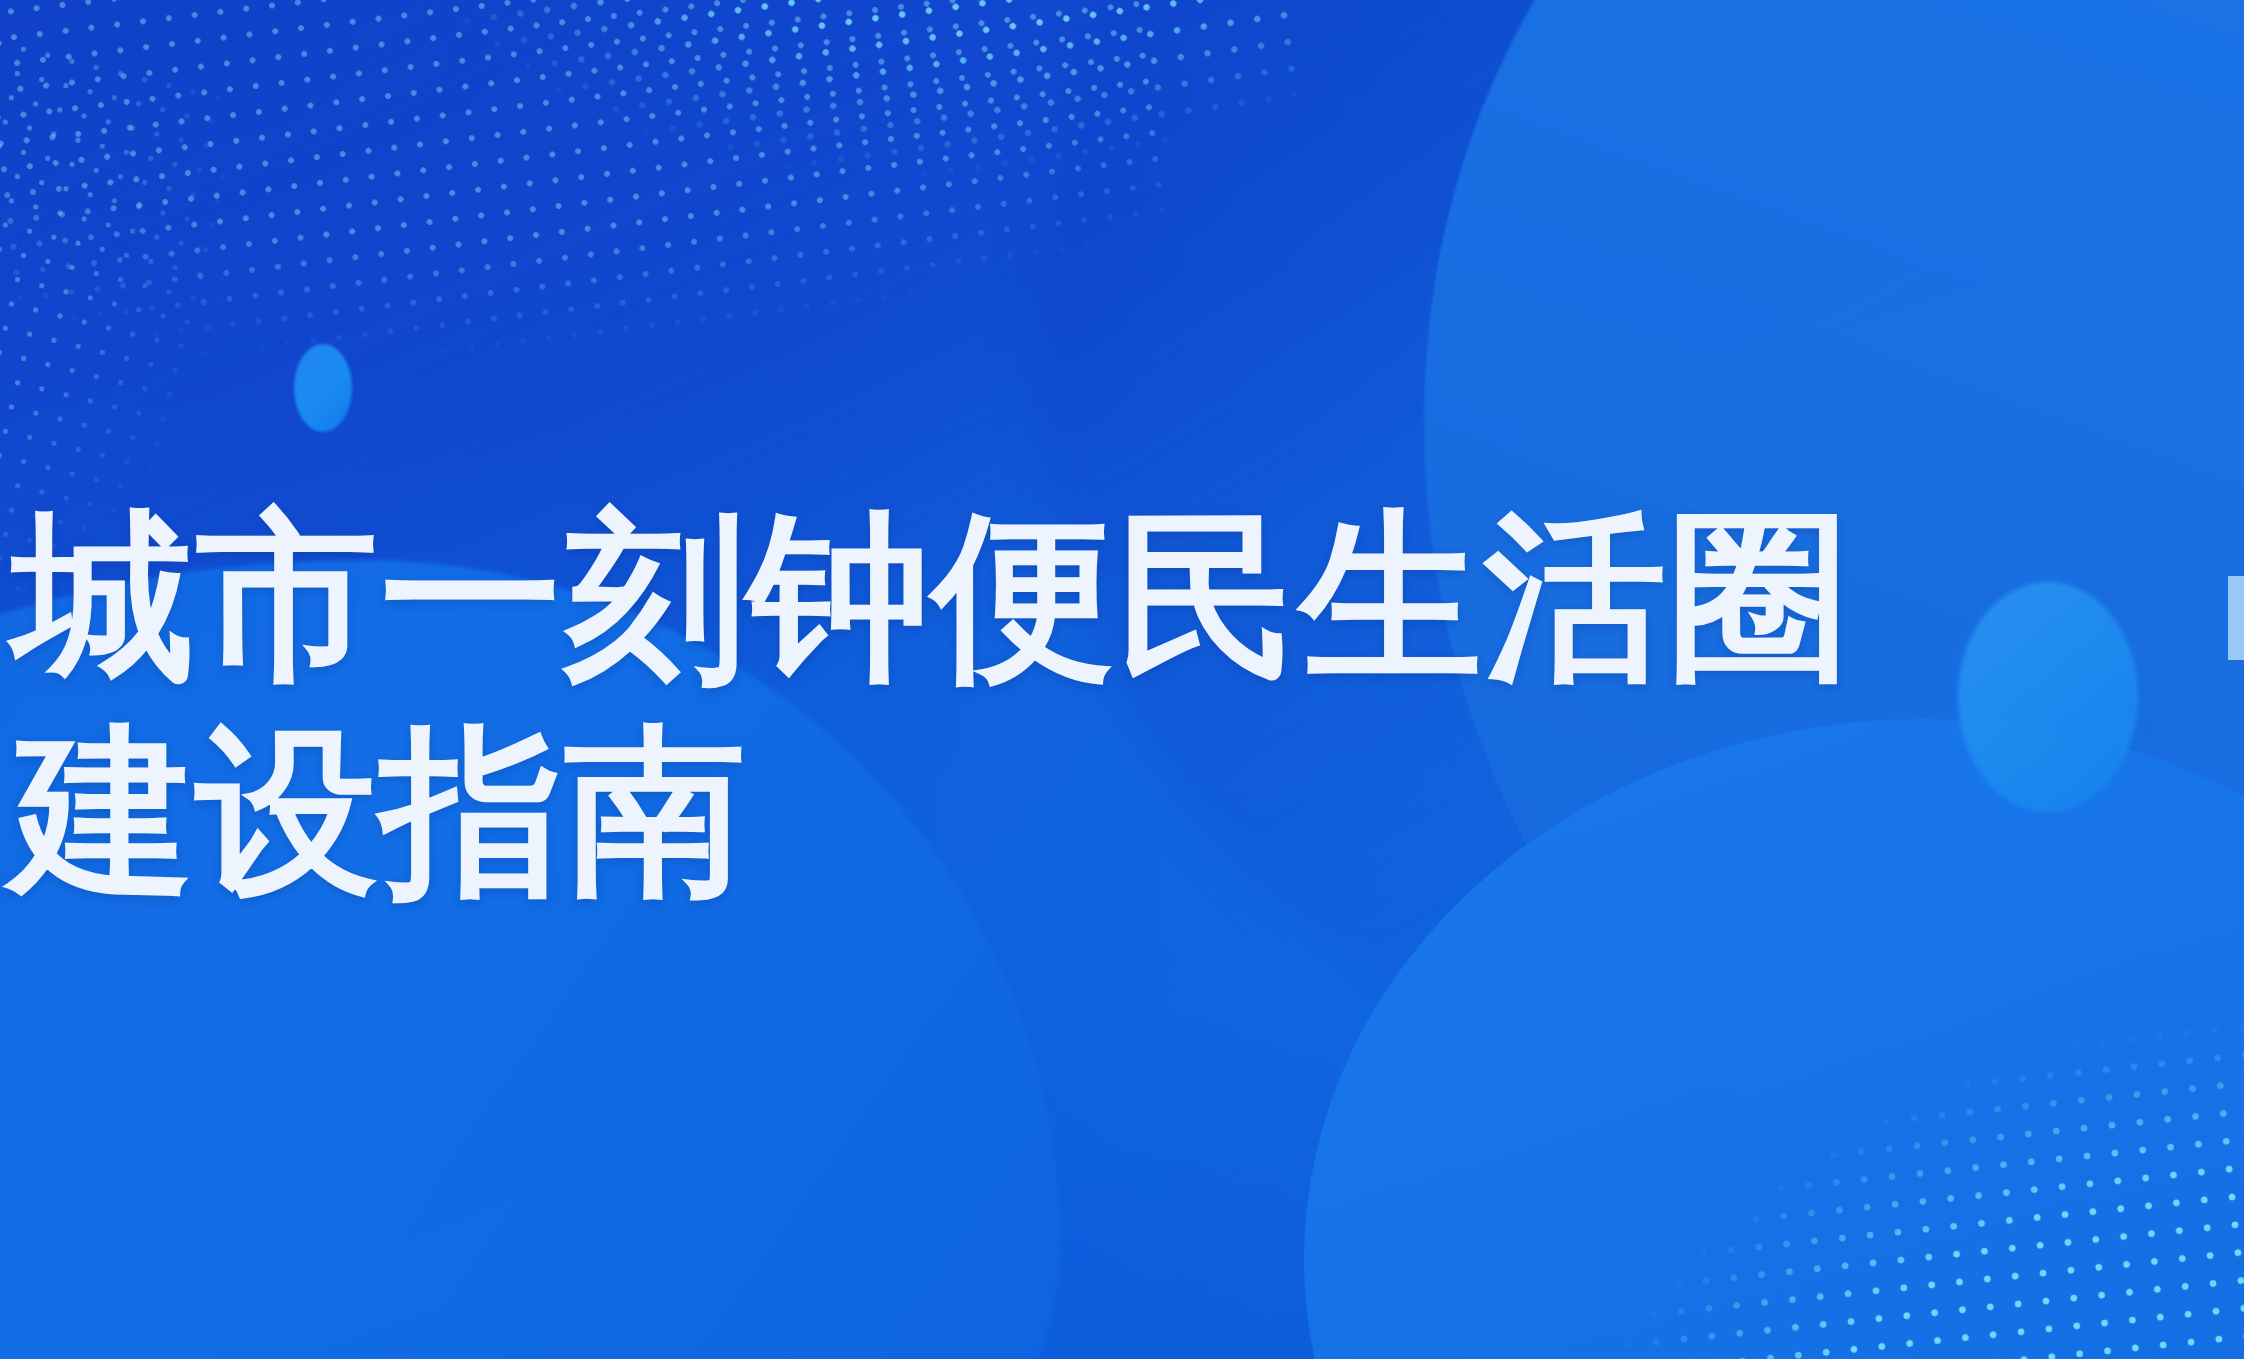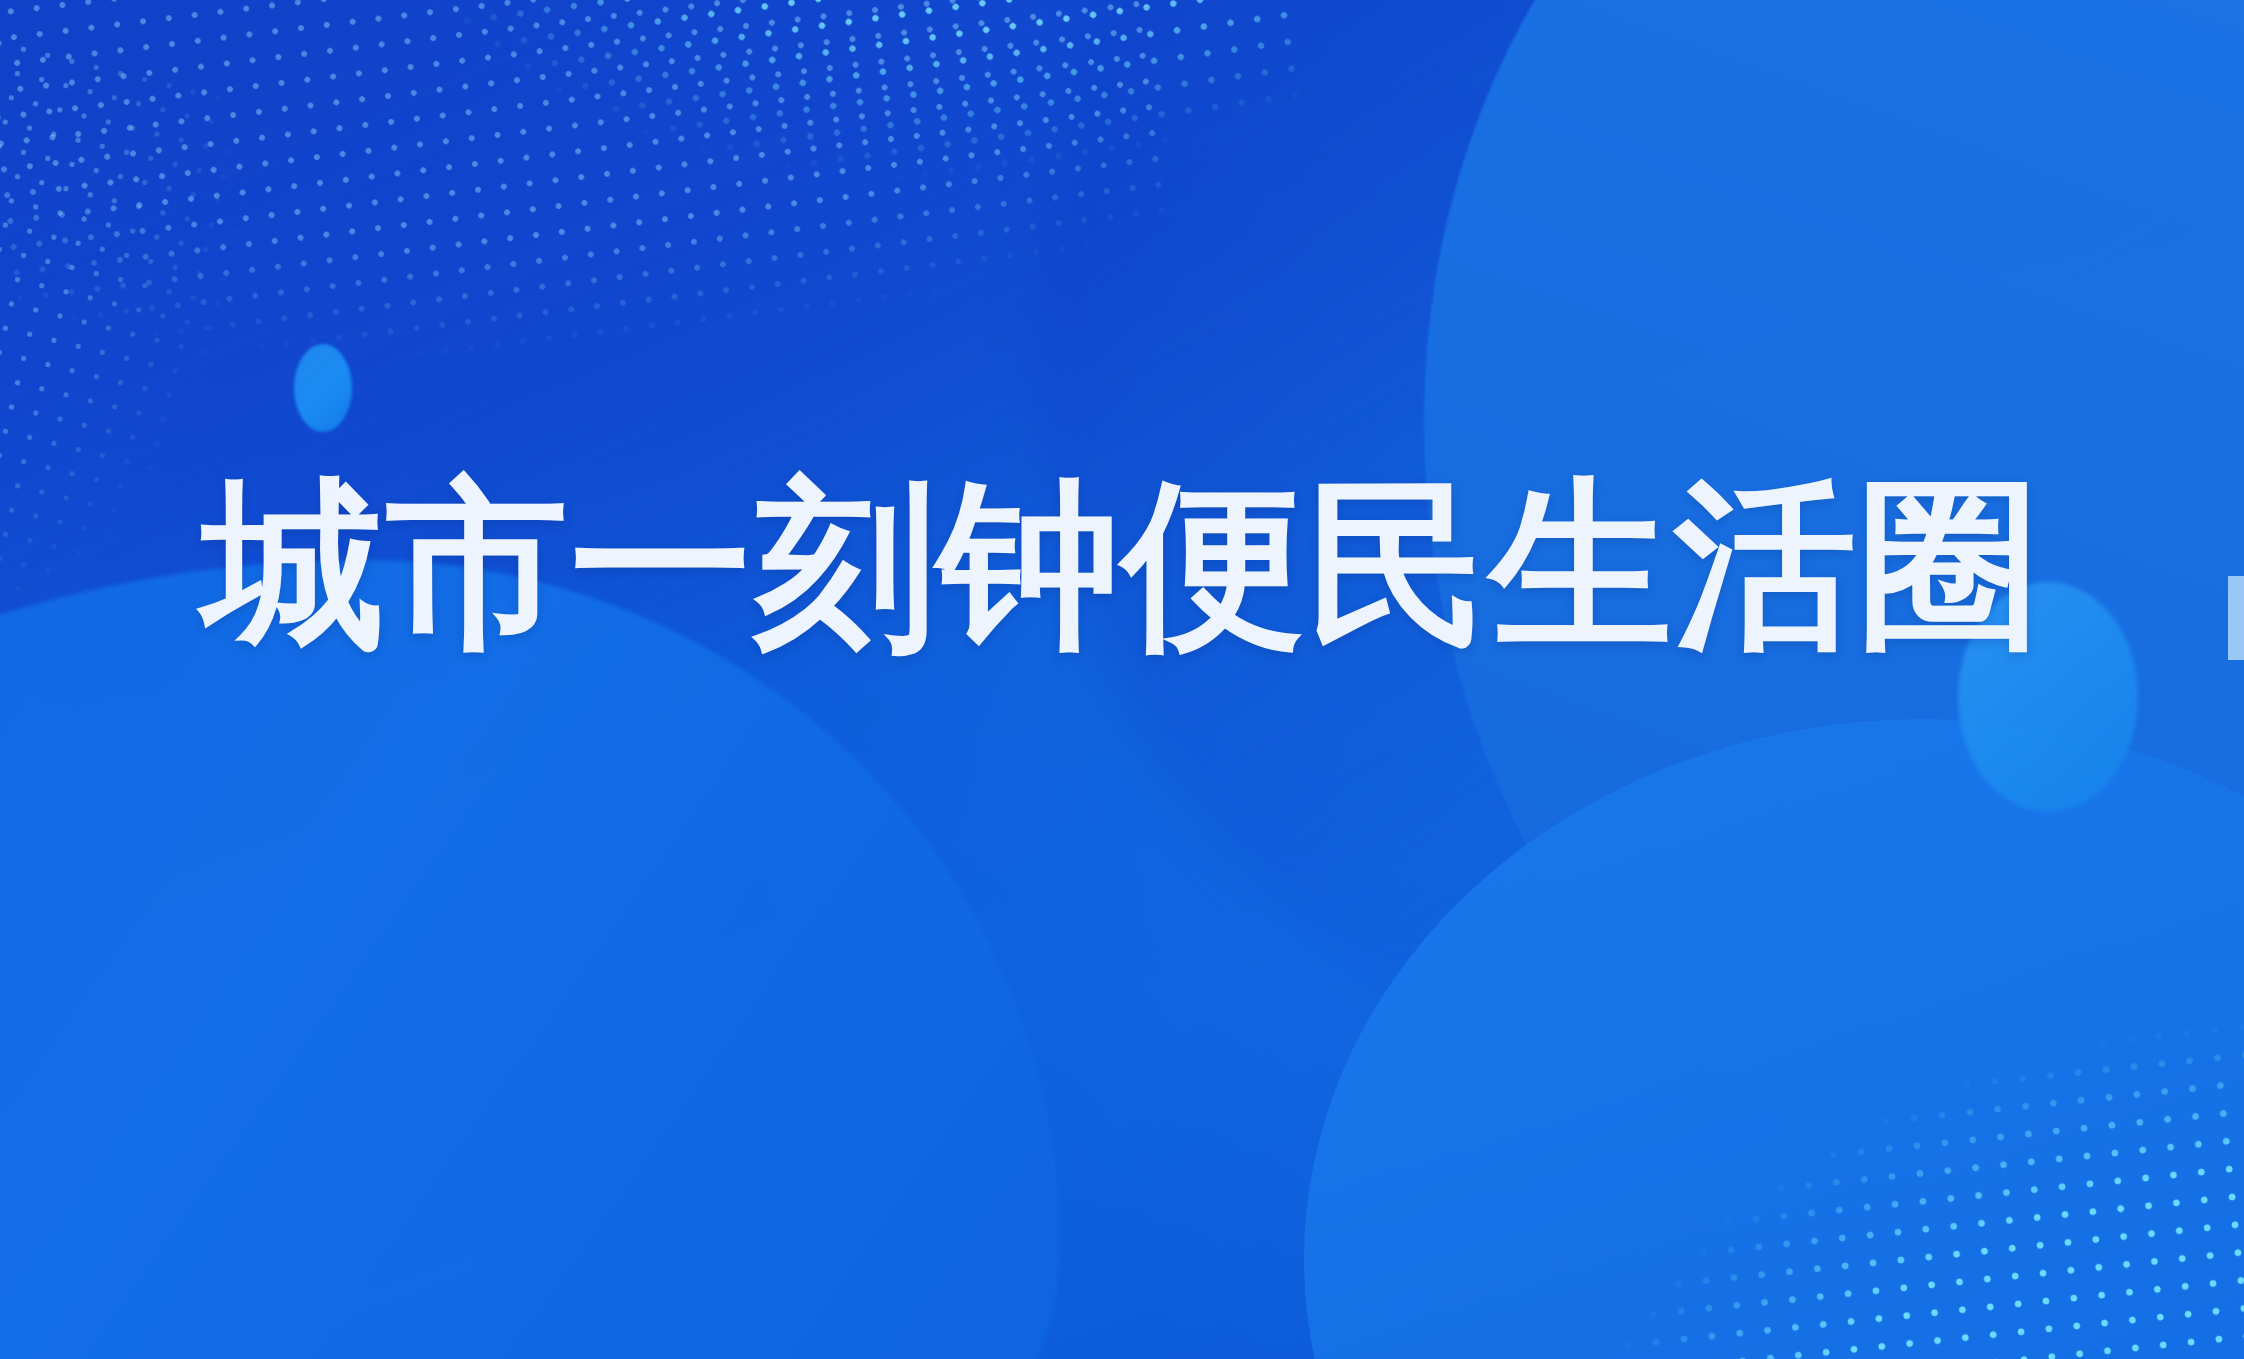--- a/index.html
+++ b/index.html
@@ -194,23 +194,23 @@
     height: 84px;
     background: #a9d2f8;
     opacity: .9;
   }
 
   
   .title-block {
     position: absolute;
     left: 0;
     right: 0;
-    top: 458px;
-    text-align: center;
+    top: 490px;
     z-index: 10;
+    padding-left: 12px;
   }
 
   .title-line {
     display: block;
     color: #edf4fd;
     font-weight: 700;
     font-size: 178px;
     line-height: 1.18;
     letter-spacing: 2px;
     white-space: nowrap;
@@ -238,15 +238,16 @@
   <div class="dots dots-top-bright"></div>
   <div class="dots dots-left"></div>
   <div class="dots dots-bottomright"></div>
 
   <div class="ellipse ellipse-left-small"></div>
   <div class="ellipse ellipse-right-big"></div>
   <div class="edge-sliver"></div>
 
   <div class="title-block">
     <span class="title-line title-line-1">城市一刻钟便民生活圈</span>
+    <span class="title-line title-line-2">建设指南</span>
   </div>
 
 </div>
 
 </body></html>

